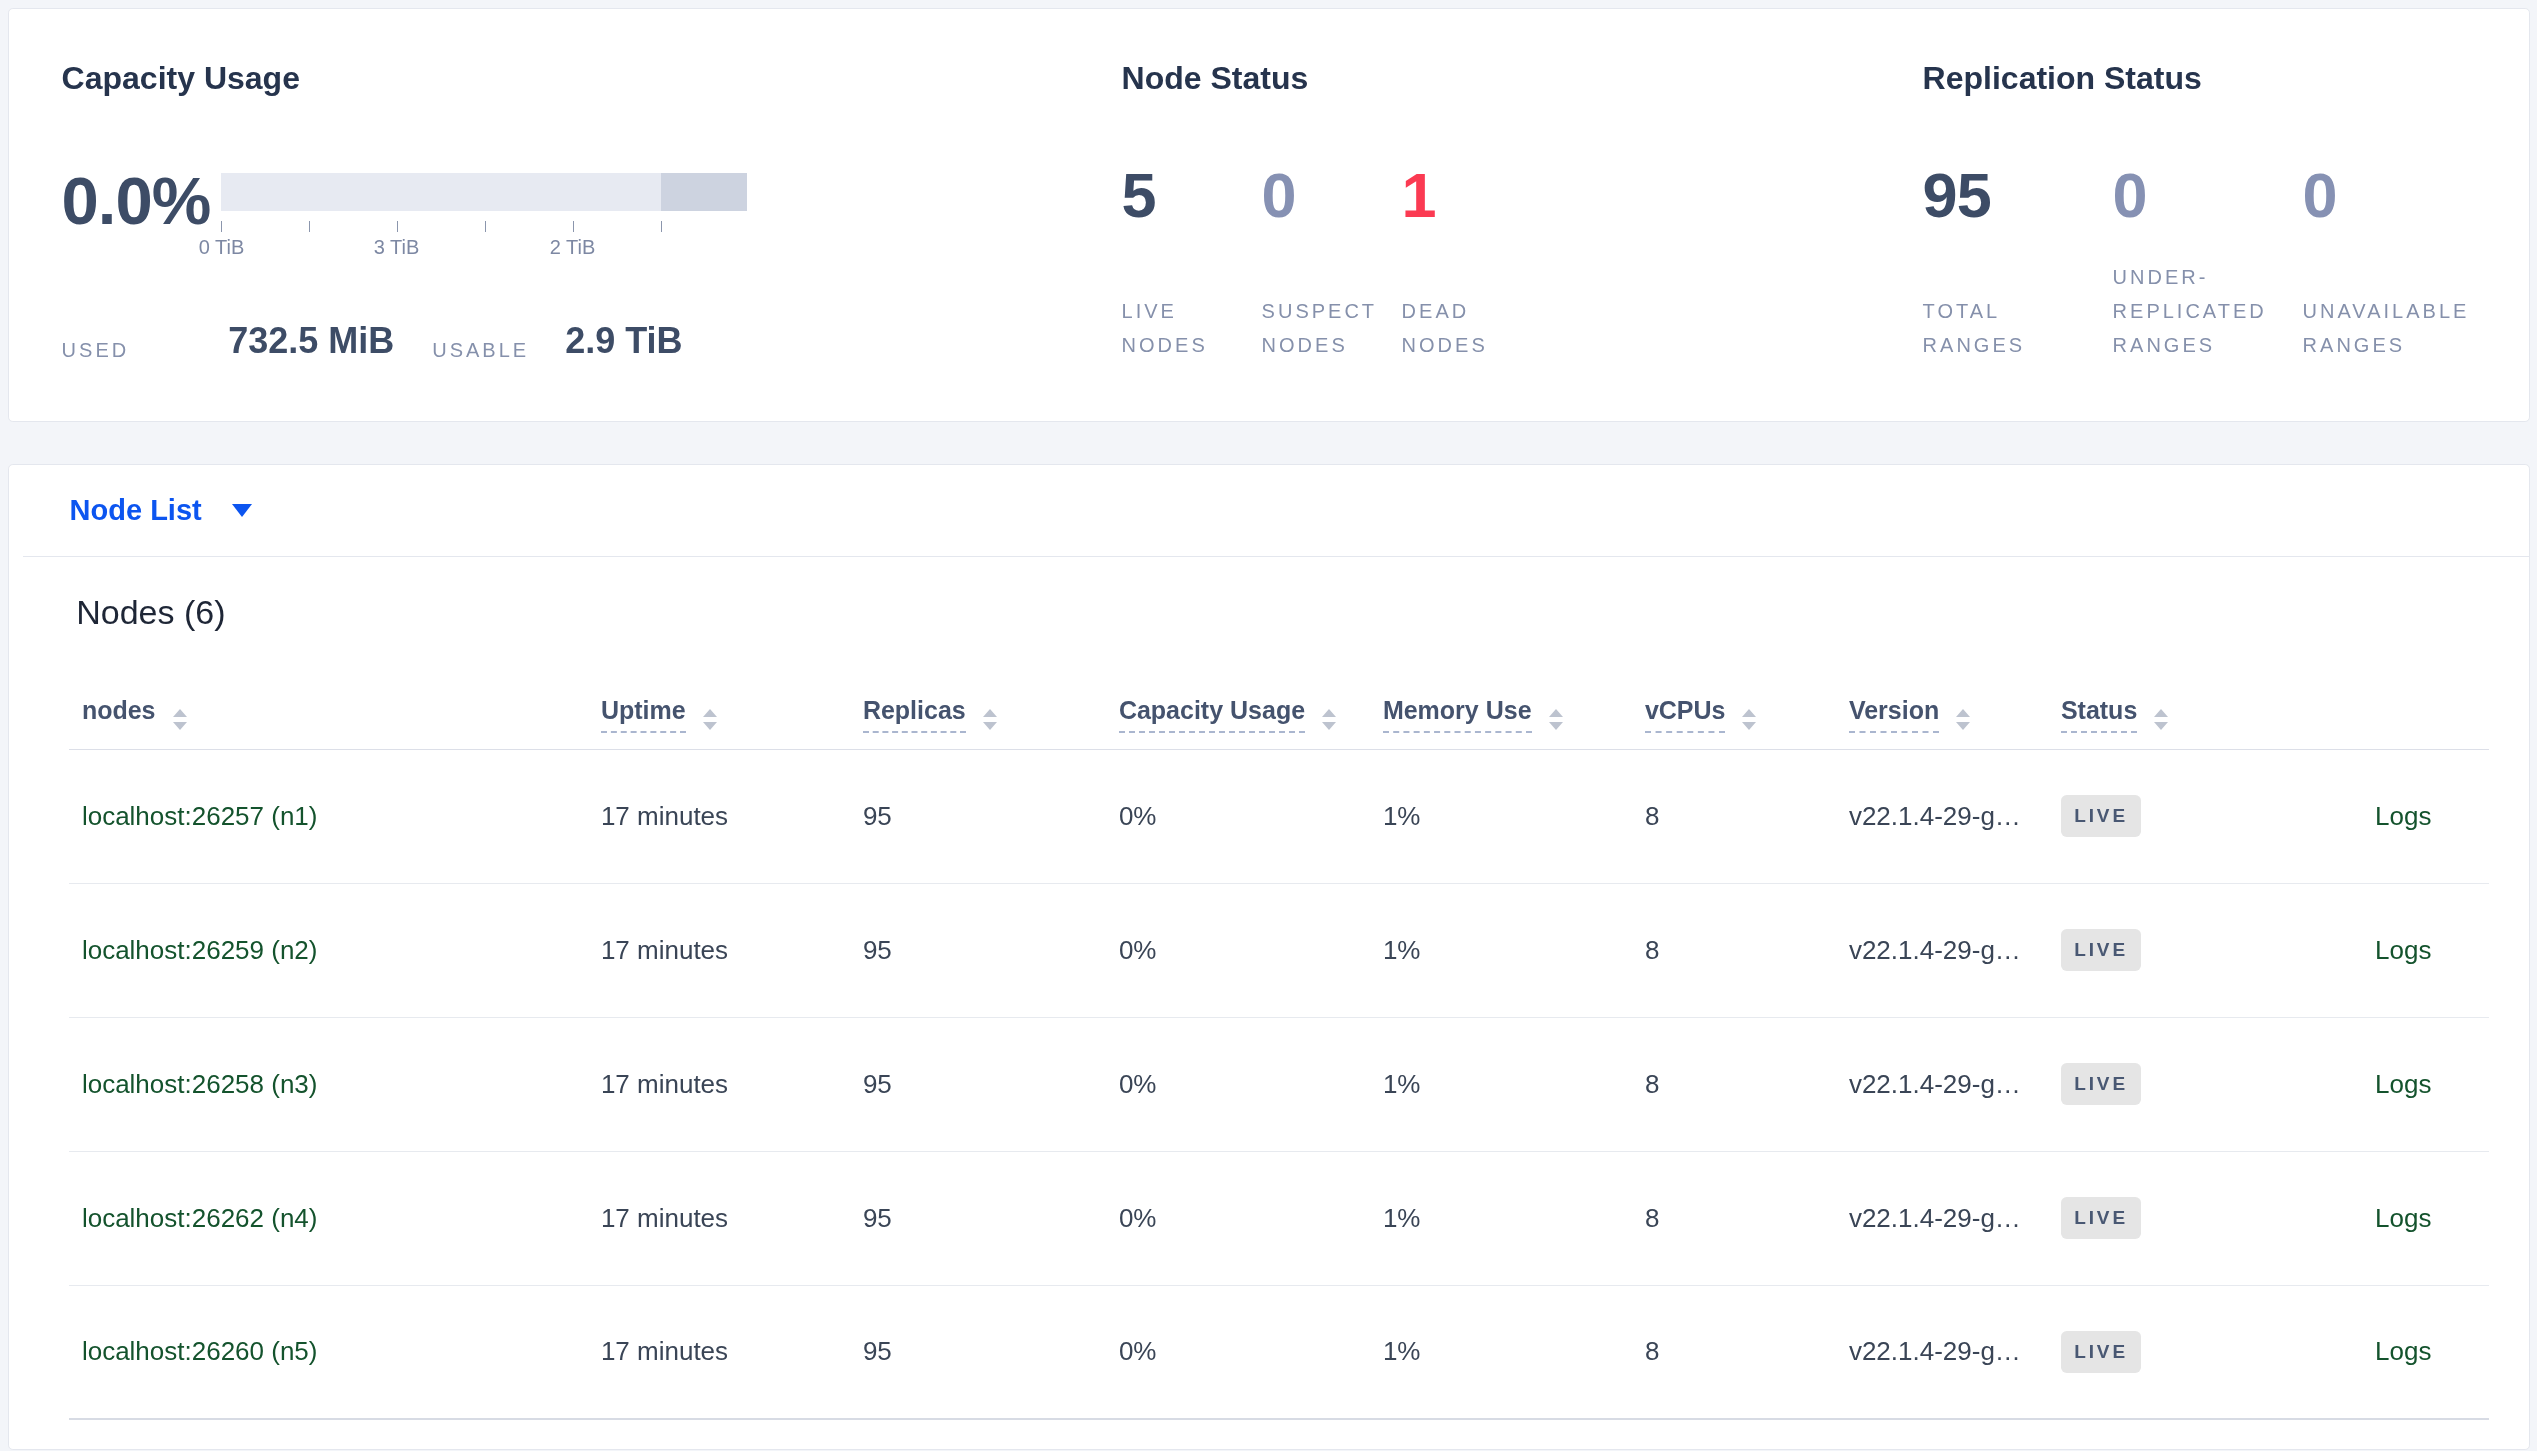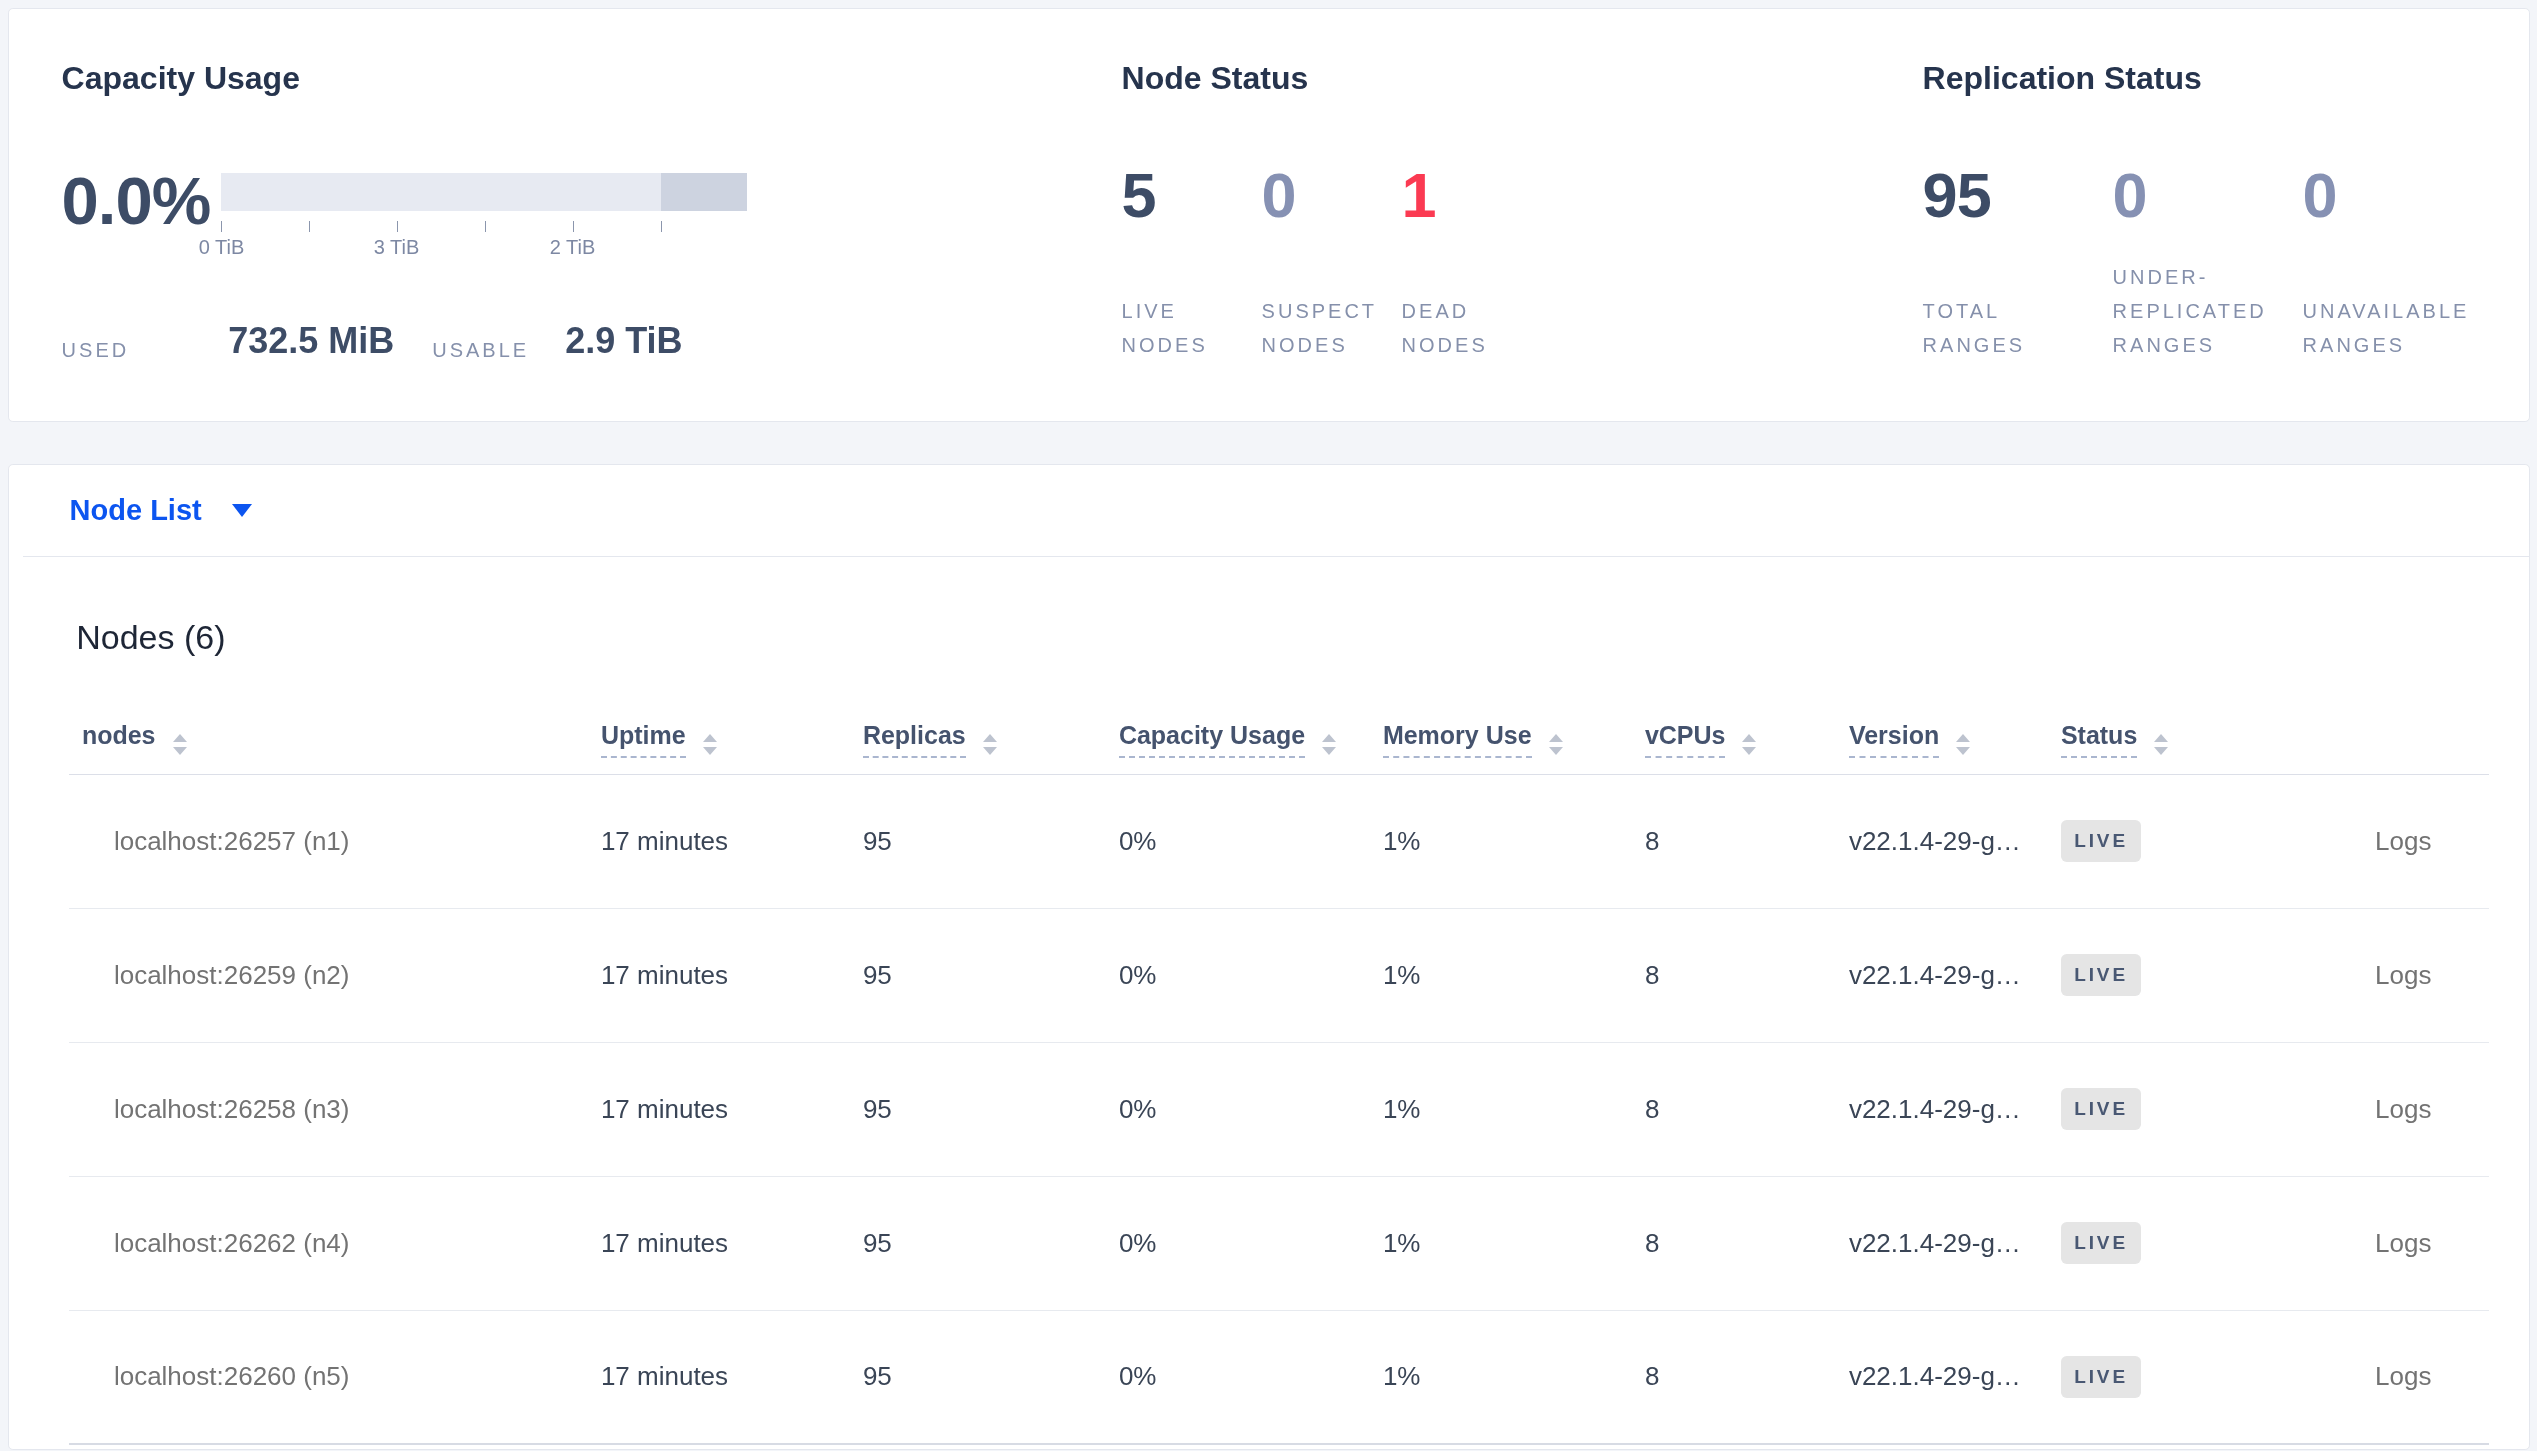--- a/index.html
+++ b/index.html
@@ -81,21 +81,21 @@
     display:inline-flex; align-items:center; cursor:pointer;
     color:#0c55f0; font-size:29px; font-weight:700;
   }
   .caret-down {
     width:0; height:0; margin-left:30.5px;
     border-left:10.5px solid transparent; border-right:10.5px solid transparent;
     border-top:13.3px solid #0c55f0;
   }
   .table-area { padding:0 40px 0 46px; }
   .table-title {
-    margin-top:59px; font-size:34px; line-height:42px; font-weight:500; color:#1e2636;
+    margin-top:34px; font-size:34px; line-height:42px; font-weight:500; color:#1e2636;
     padding-left:7.6px;
   }
   .grid-row {
     display:grid;
     grid-template-columns:519px 262px 256px 264px 262px 204px 212px 231px 1fr;
   }
   .grid-row > div { padding-left:13.3px; }
   .header-row {
     height:117px; align-items:end; padding-bottom:19px;
     border-bottom:1.9px solid #dcdfe8;
@@ -104,21 +104,21 @@
   .th-label.tip { border-bottom:2.9px dashed #aab6cf; padding-bottom:7.6px; }
   .sort-icons { display:inline-flex; flex-direction:column; gap:4.8px; margin-left:17px; vertical-align:1.9px; }
   .tri-up   { width:0; height:0; border-left:7.6px solid transparent; border-right:7.6px solid transparent; border-bottom:8.6px solid #bdc3cf; }
   .tri-down { width:0; height:0; border-left:7.6px solid transparent; border-right:7.6px solid transparent; border-top:8.6px solid #bdc3cf; }
   .data-row {
     height:134px; align-items:center;
     border-bottom:1px solid #e7eaef;
     font-size:26px; color:#3a4556;
   }
   .data-row.last { border-bottom:2.9px solid #d7dbe4; }
-  a.node-link, a.logs-link { color:#737373; text-decoration:none; cursor:pointer;margin-left:32px; }
+  a.node-link, a.logs-link { color:#14532d; text-decoration:none; cursor:pointer; }
   .logs-cell { text-align:right; padding-right:58px; }
   .badge-live {
     display:inline-block; background:#e5e5e5; color:#495873;
     font-size:19px; font-weight:700; letter-spacing:2.9px;
     padding:0 13.3px; height:42px; line-height:42px; border-radius:5.7px;
   }
 </style>
 </head>
 <body>
 

